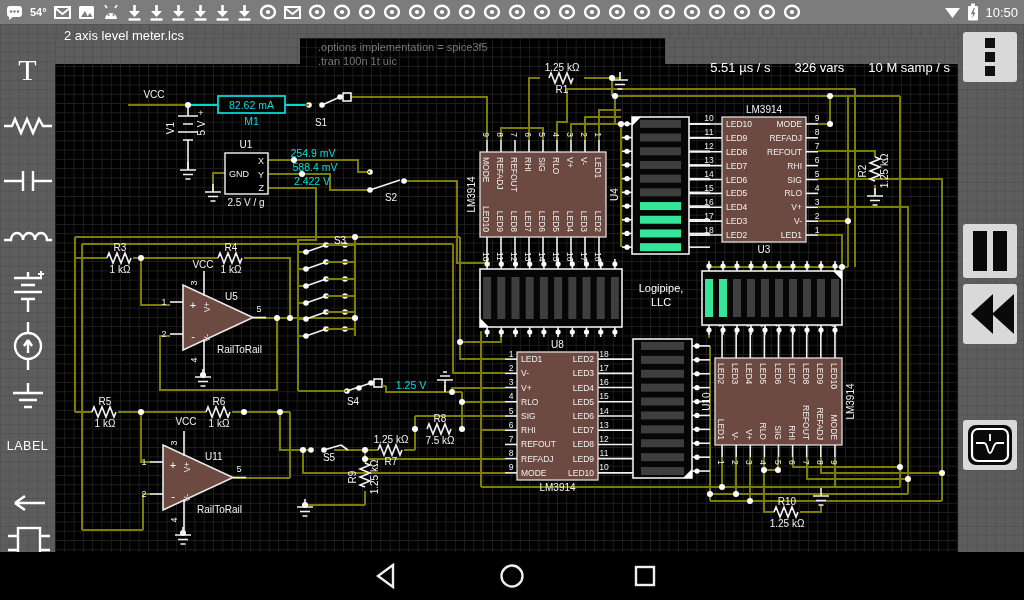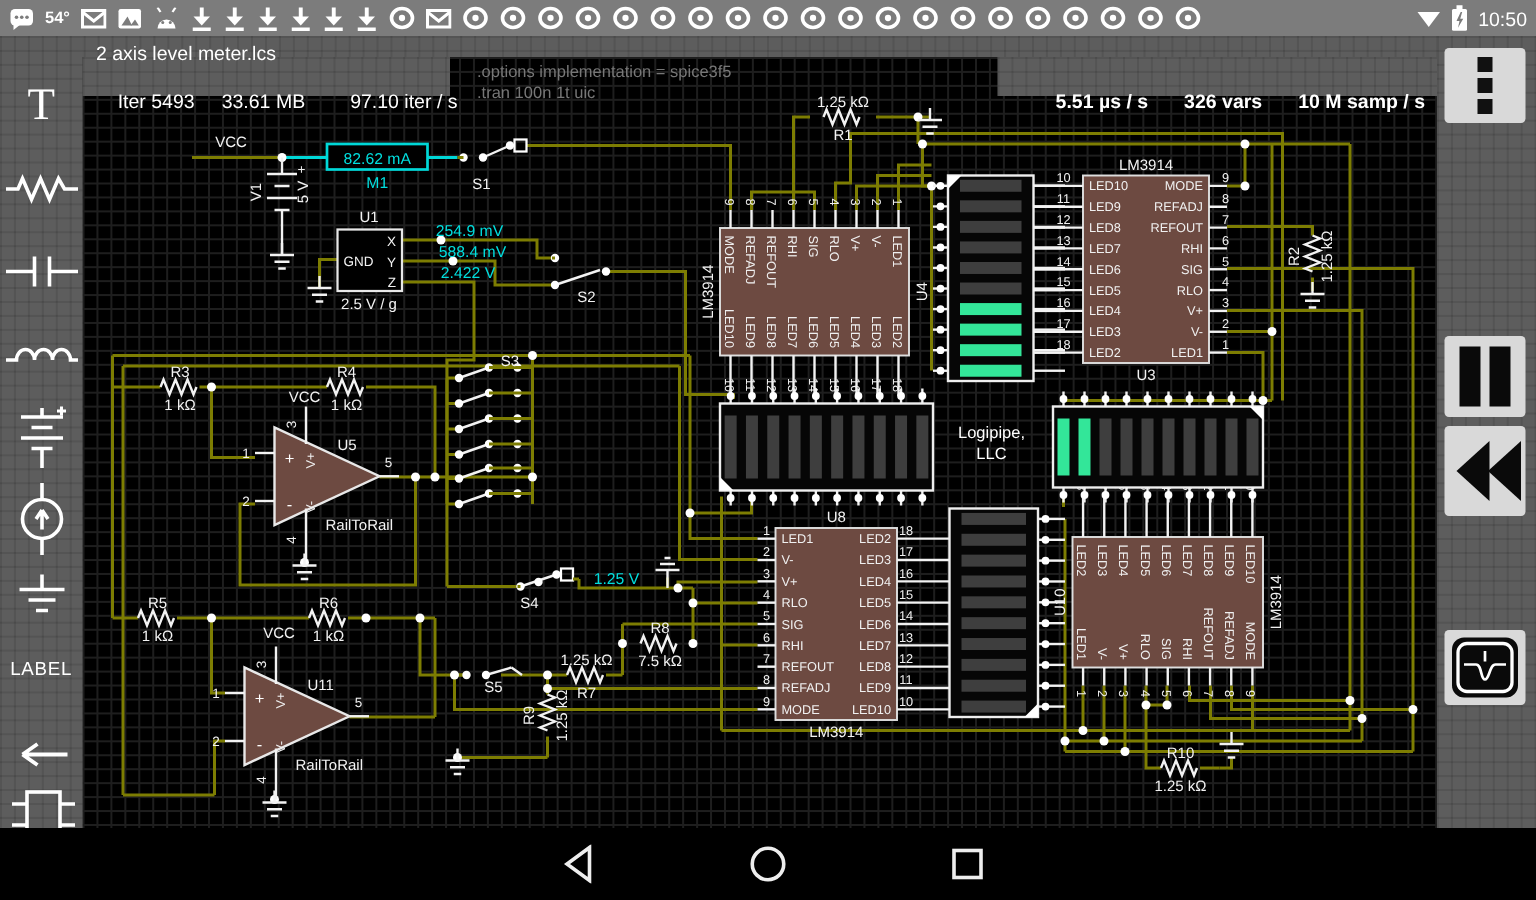--- a/index.html
+++ b/index.html
@@ -25,21 +25,21 @@
                      linear-gradient(90deg,#1e1e1e 1px,transparent 1px);
     background-size:9.3px 9.3px;}
   .canvas svg{position:absolute;left:0;top:0;}
   .patch{position:absolute;top:38px;height:26px;}
   .patch-left{left:55px;width:245px;}
   .patch-right{left:665px;width:293px;}
   
   .tb-text{position:absolute;color:#fff;font-size:13px;white-space:pre;}
   .tb-row2-left span{margin-right:18px;}
   .tb-right{text-align:right;}
-  .tb-row2-right span{margin-left:24px;font-weight:bold;}
+  .tb-row2-right span{margin-left:24px;}
   
   .left-toolbar{position:absolute;left:0;top:24px;width:55px;height:528px;}
   .tool{position:absolute;left:0;width:55px;display:flex;align-items:center;justify-content:center;color:#fff;}
   .tool svg{display:block;}
   .tool-text{font-family:"Liberation Serif",serif;font-size:30px;}
   .tool-label{font-size:12.5px;letter-spacing:.5px;text-align:center;}
   
   .right-toolbar{position:absolute;left:958px;top:24px;width:66px;height:528px;}
   .rbtn{position:absolute;left:5px;width:54px;background:#d9d9d9;border-radius:3px;
         display:flex;align-items:center;justify-content:center;}
@@ -1031,23 +1031,20 @@
         <line x1="633" y1="430.22222222222223" x2="633" y2="430.22222222222223" class="ws"></line>
         <line x1="633" y1="444.44444444444446" x2="633" y2="444.44444444444446" class="ws"></line>
         <line x1="633" y1="458.66666666666663" x2="633" y2="458.66666666666663" class="ws"></line>
         <line x1="633" y1="472.8888888888889" x2="633" y2="472.8888888888889" class="ws"></line>
       </svg>
   </div>
   <div class="patch patch-left gray-grid"></div>
   <div class="patch patch-right gray-grid"></div>
 
   <div class="tb-text" style="left:64px;top:28px;text-align:center;">2 axis level meter.lcs</div>
-  <div class="tb-text tb-row2-left" style="left:64px;top:45px;">
-    <span>Iter 5493</span><span>33.61 MB</span><span style="margin-left:12px;">97.10 iter / s</span>
-  </div>
   <div class="tb-text tb-row2-right tb-right" style="left:600px;top:45px;width:350px;">
     <span>5.51 µs / s</span><span>326 vars</span><span>10 M samp / s</span>
   </div>
 
   <div class="left-toolbar gray-grid">
     <div class="tool tool-text" style="top:28px;height:36px;">
         <span>T</span>
       </div>
     <div class="tool" style="top:86px;height:32px;">
       <svg width="50" height="24">

